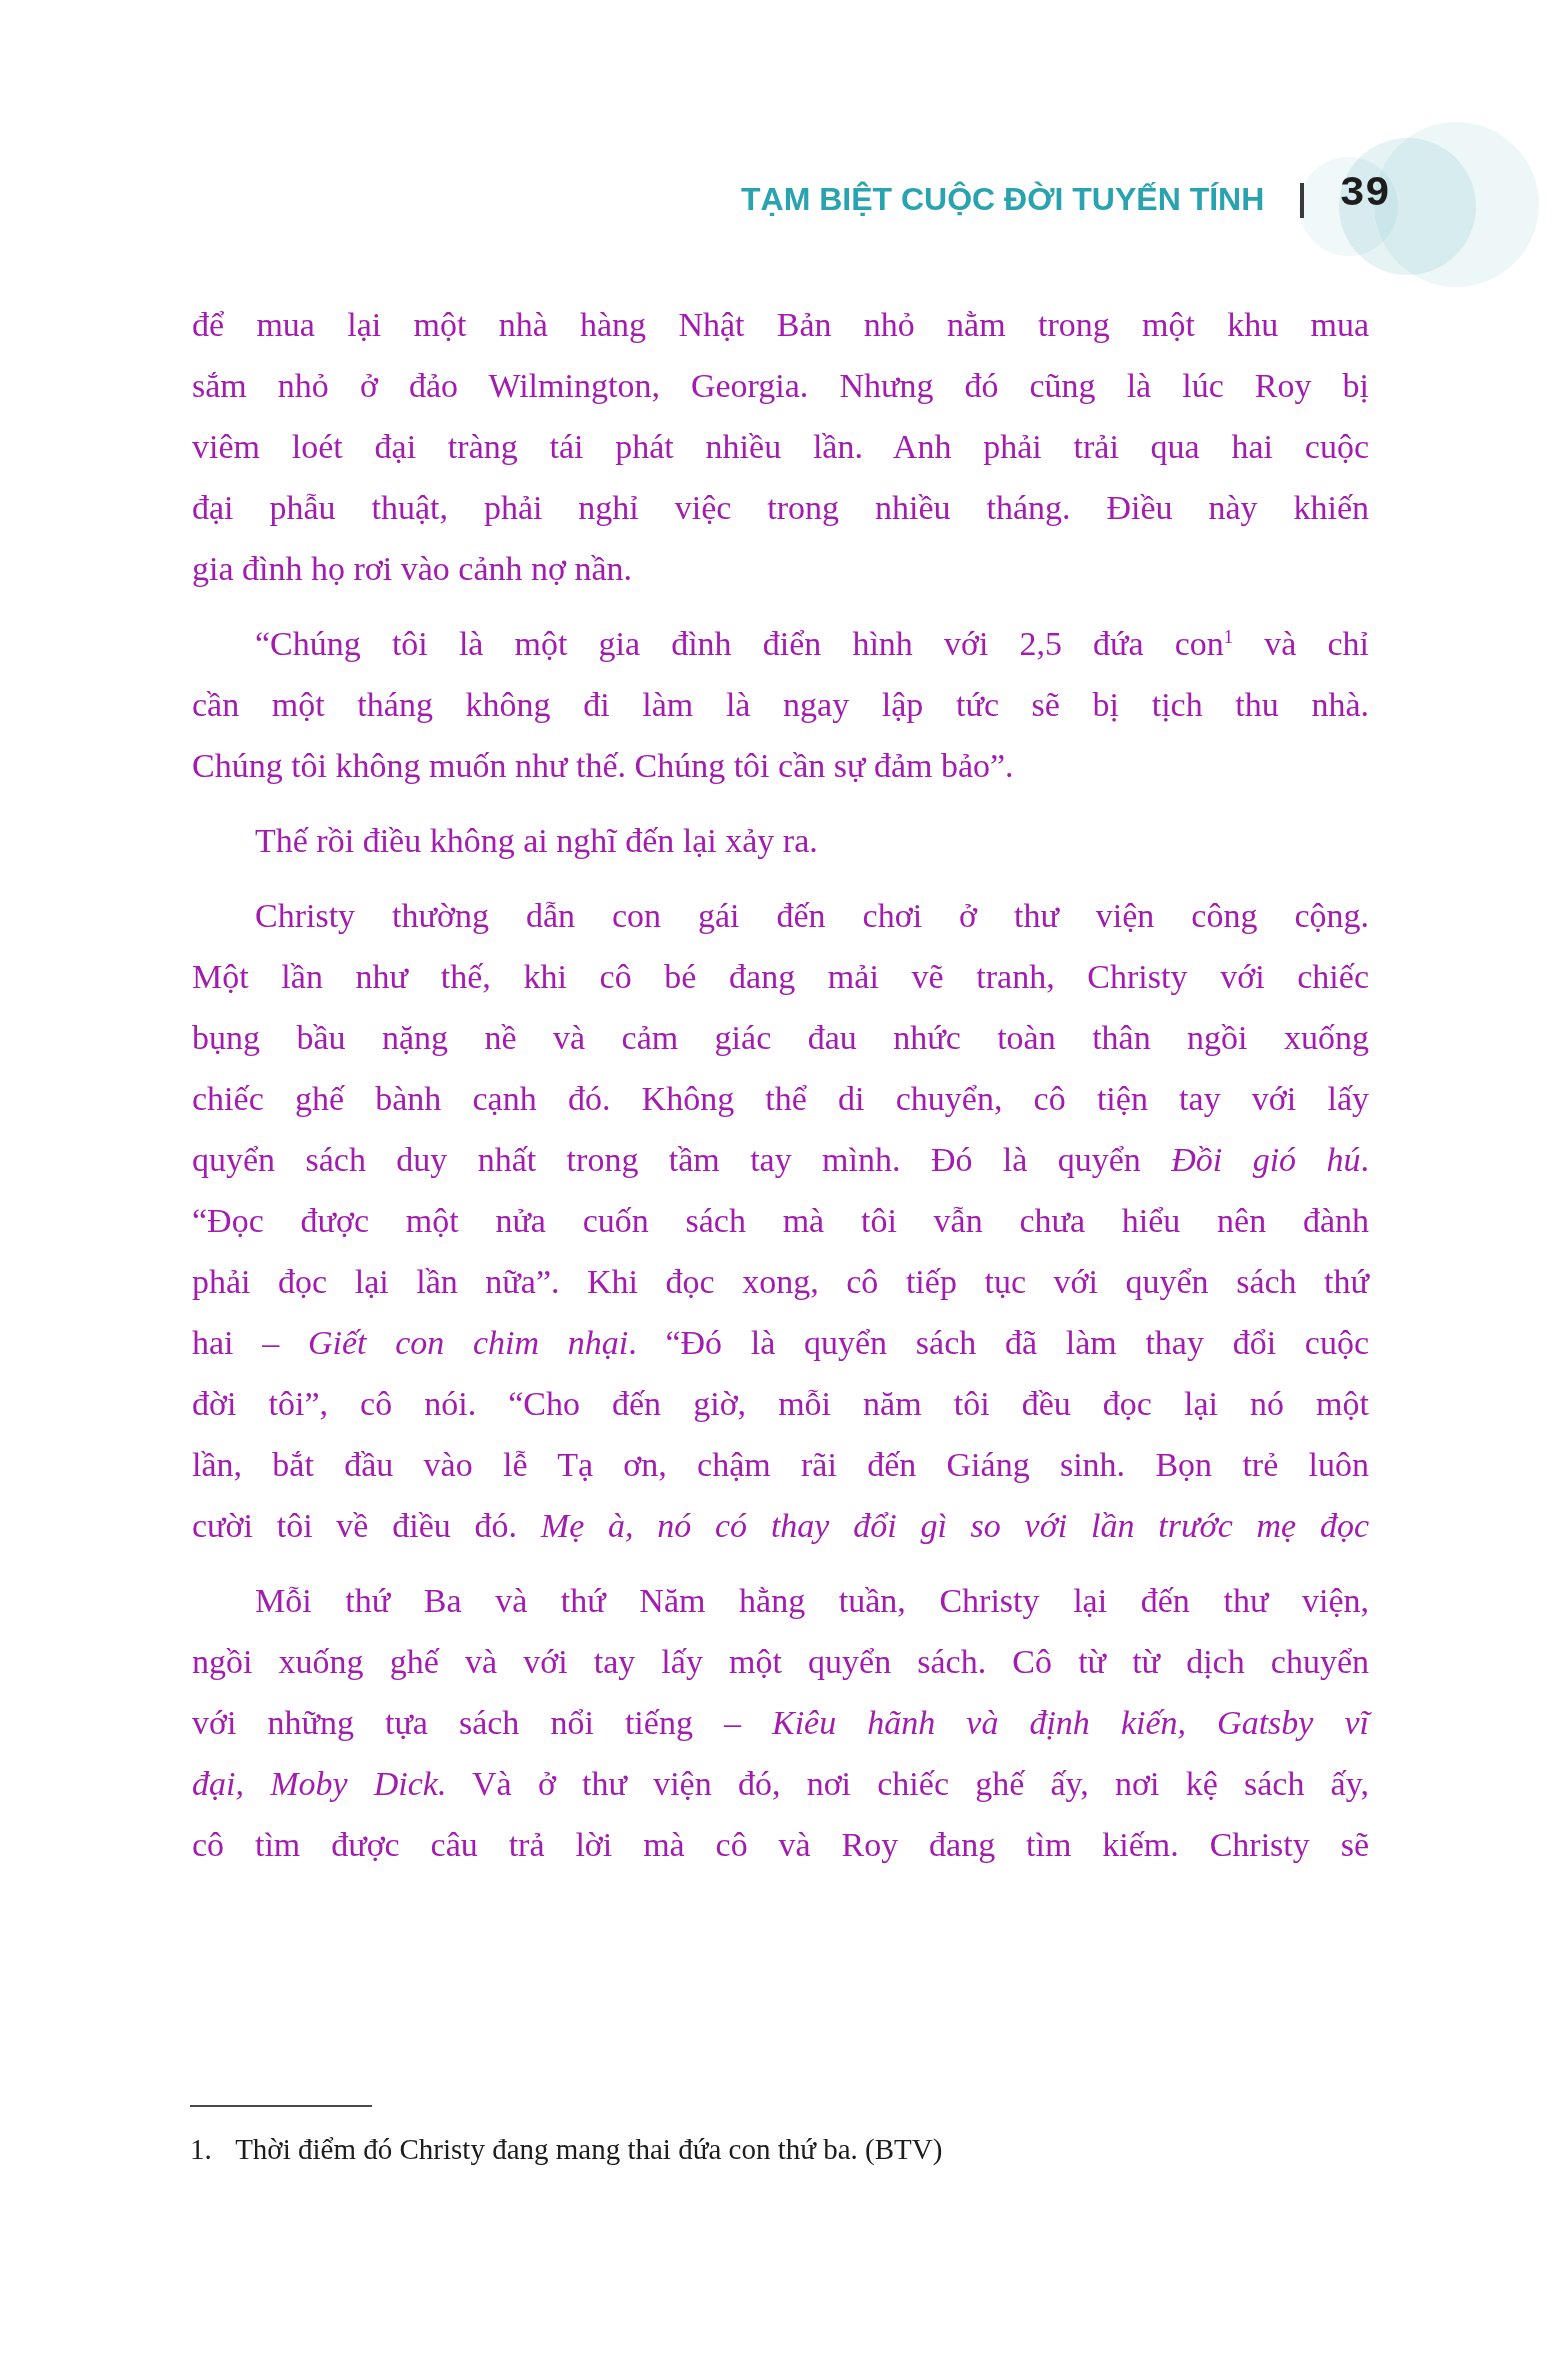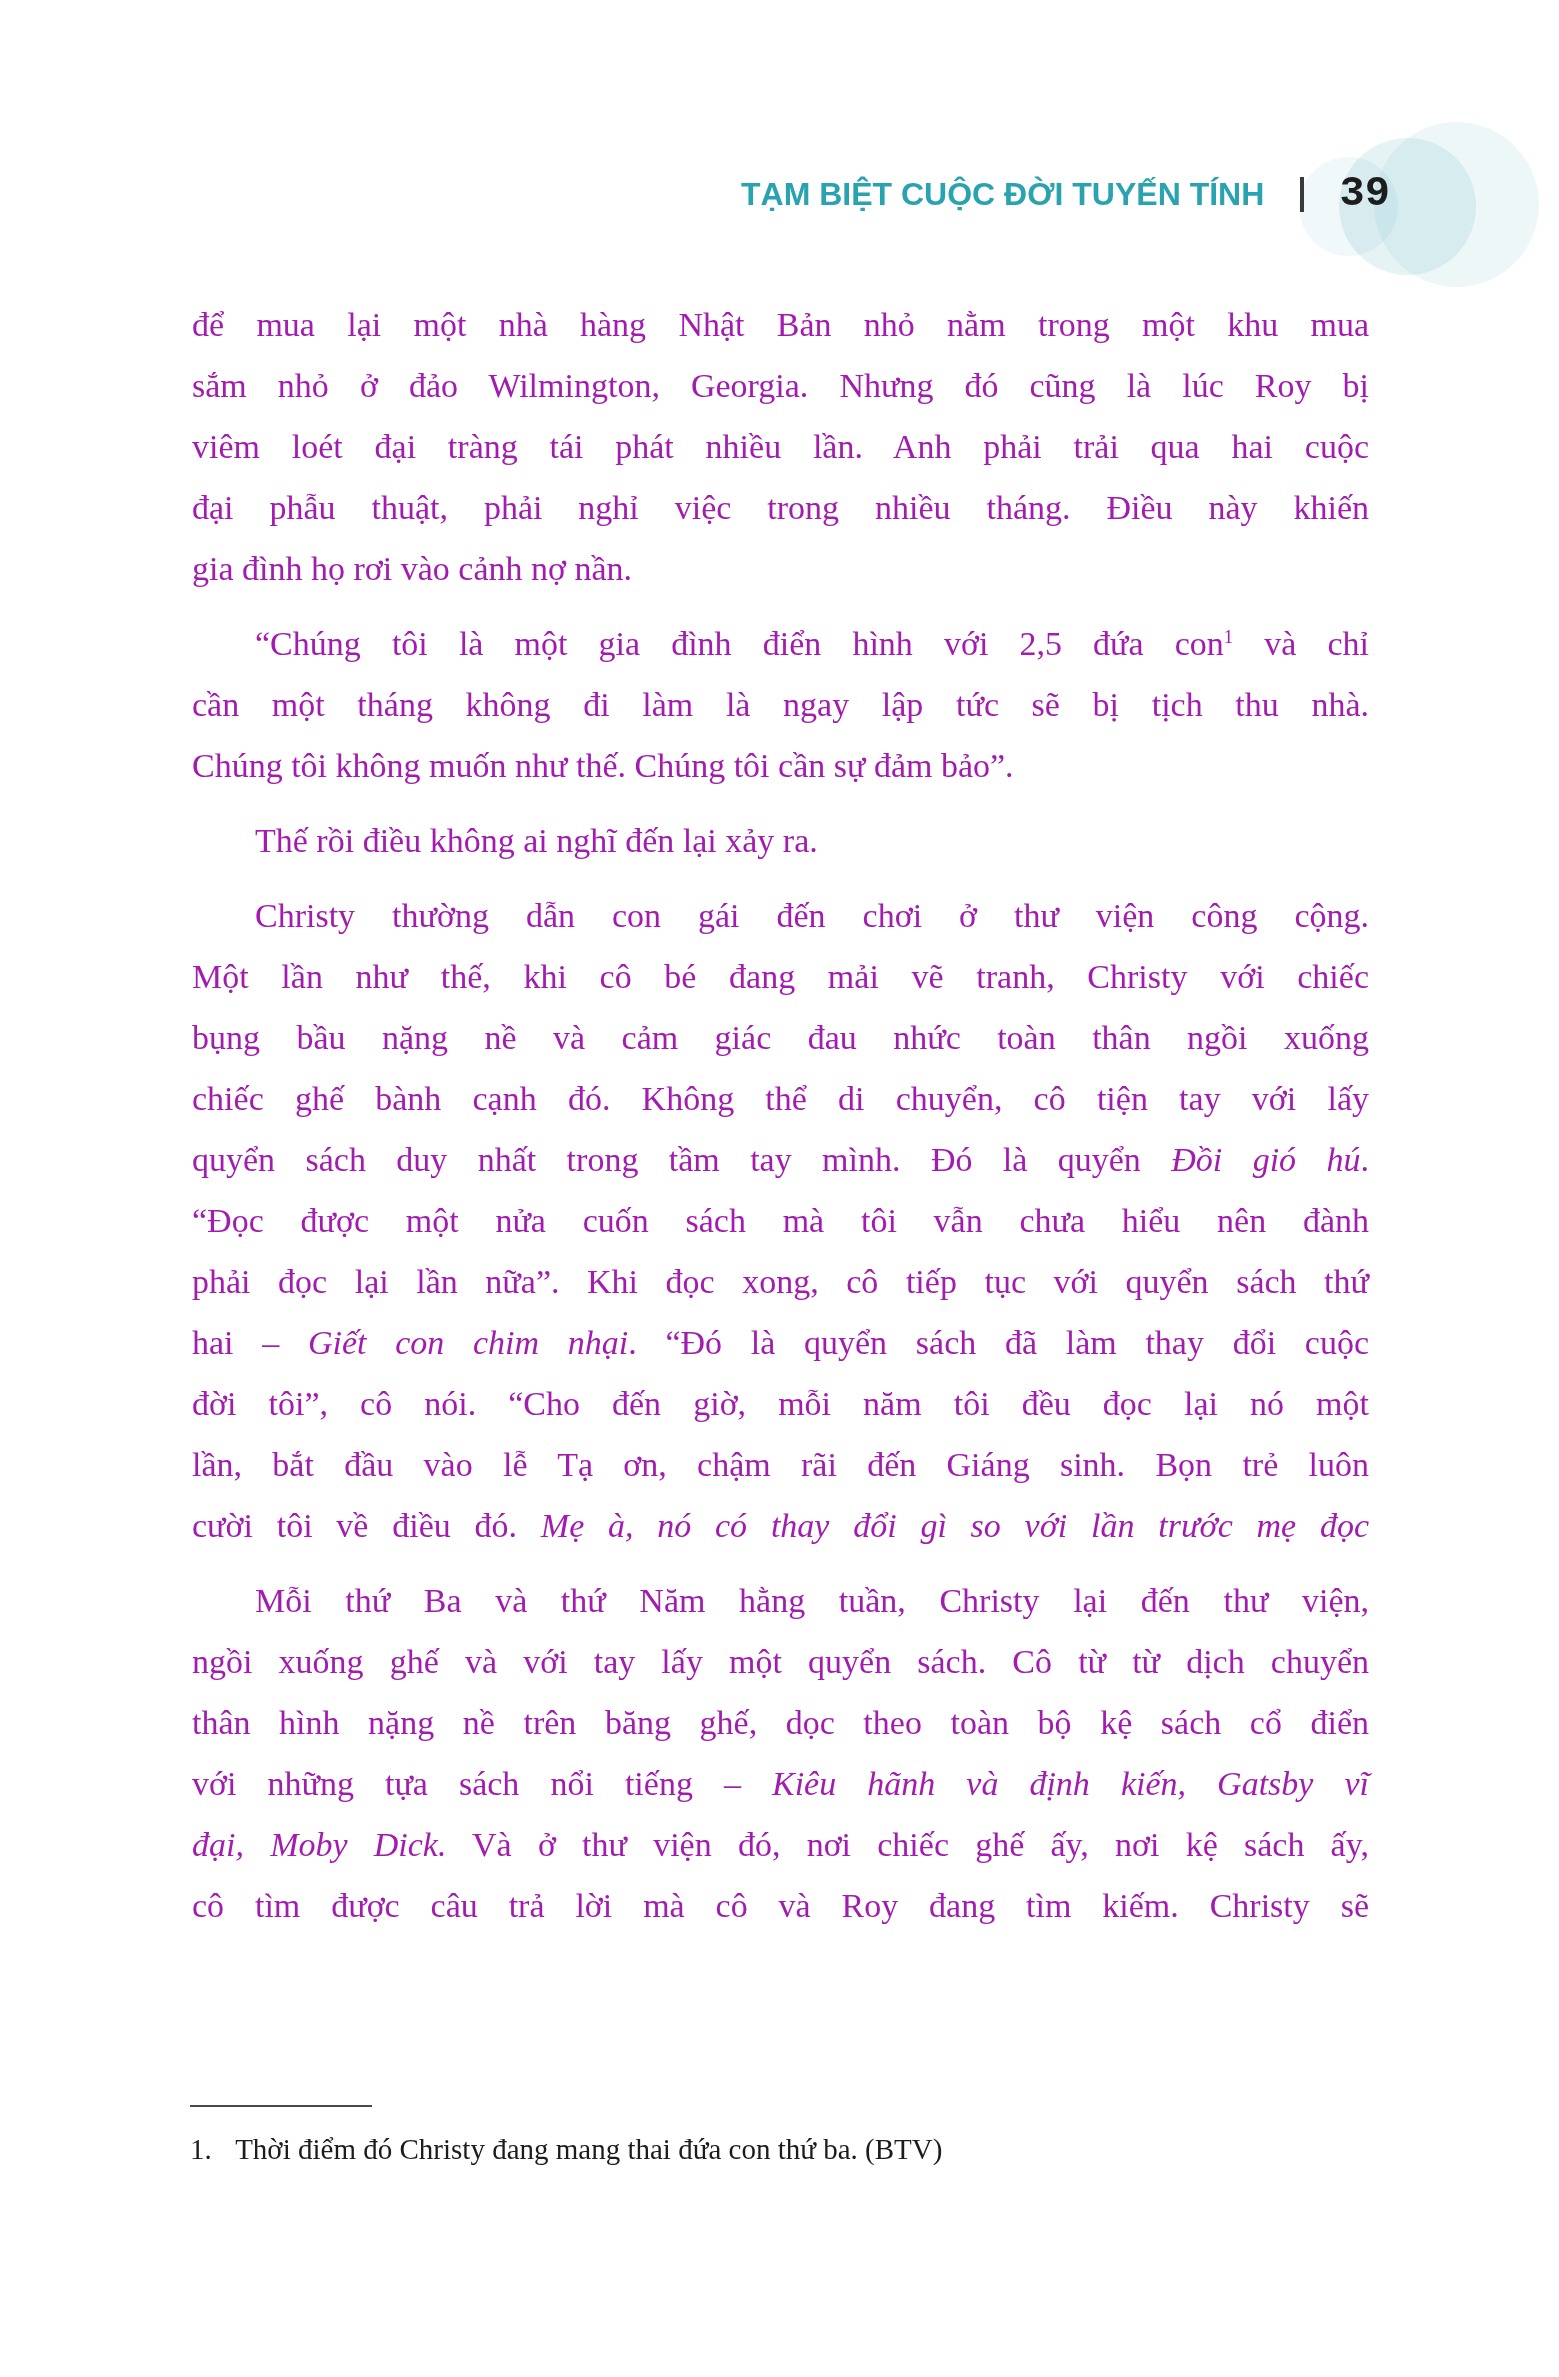--- a/index.html
+++ b/index.html
@@ -17,21 +17,21 @@
   .circle.c-large  { left: 1374px; top: 122px; width: 165px; height: 165px; background: rgba(60,160,176,0.085); }
   .circle.c-medium { left: 1339px; top: 138px; width: 137px; height: 137px; background: rgba(60,160,176,0.13); }
   .circle.c-small  { left: 1299px; top: 157px; width: 99px; height: 99px; background: rgba(60,160,176,0.075); }
 
   
   .header {
     position: absolute;
     top: 170px;
     right: 169px;
     display: flex;
-    align-items: center;
+    align-items: flex-end;
     gap: 36px;
     z-index: 2;
   }
   .header-title {
     font-family: "Liberation Sans", "DejaVu Sans", sans-serif;
     font-size: 32px;
     font-weight: 600;
     letter-spacing: 0px;
     color: #2aa3b0;
     white-space: nowrap;
@@ -134,21 +134,20 @@
       <div class="line"><span>“Đọc được một nửa cuốn sách mà tôi vẫn chưa hiểu nên đành</span></div>
       <div class="line"><span>phải đọc lại lần nữa”. Khi đọc xong, cô tiếp tục với quyển sách thứ</span></div>
       <div class="line"><span>hai – </span><i>Giết con chim nhại</i><span>. “Đó là quyển sách đã làm thay đổi cuộc</span></div>
       <div class="line"><span>đời tôi”, cô nói. “Cho đến giờ, mỗi năm tôi đều đọc lại nó một</span></div>
       <div class="line"><span>lần, bắt đầu vào lễ Tạ ơn, chậm rãi đến Giáng sinh. Bọn trẻ luôn</span></div>
       <div class="line"><span>cười tôi về điều đó. </span><i>Mẹ à, nó có thay đổi gì so với lần trước mẹ đọc</i></div>
     </div>
     <div class="paragraph">
       <div class="line ind"><span>Mỗi thứ Ba và thứ Năm hằng tuần, Christy lại đến thư viện,</span></div>
       <div class="line"><span>ngồi xuống ghế và với tay lấy một quyển sách. Cô từ từ dịch chuyển</span></div>
-      <div class="line"><span>thân hình nặng nề trên băng ghế, dọc theo toàn bộ kệ sách cổ điển</span></div>
       <div class="line"><span>với những tựa sách nổi tiếng – </span><i>Kiêu hãnh và định kiến, Gatsby vĩ</i></div>
       <div class="line"><i>đại, Moby Dick.</i><span> Và ở thư viện đó, nơi chiếc ghế ấy, nơi kệ sách ấy,</span></div>
       <div class="line"><span>cô tìm được câu trả lời mà cô và Roy đang tìm kiếm. Christy sẽ</span></div>
     </div>
   </div>
 
 <div class="footnote-rule"></div>
 <div class="footnote">
   <span>1.</span>
   <span>Thời điểm đó Christy đang mang thai đứa con thứ ba. (BTV)</span>

